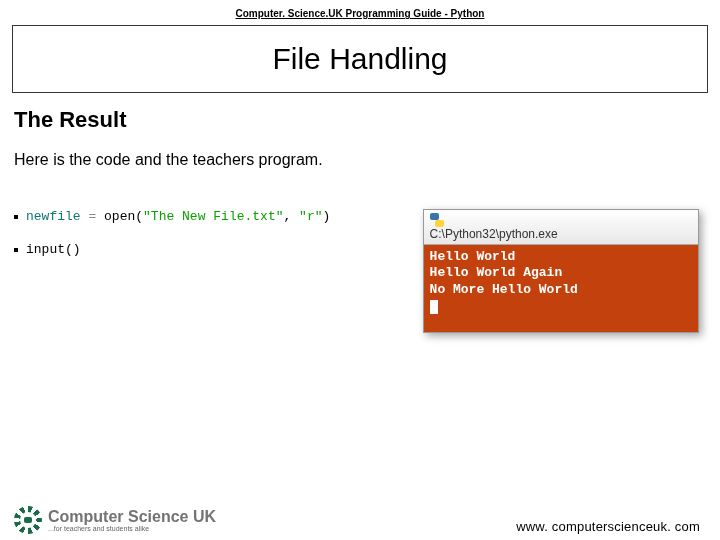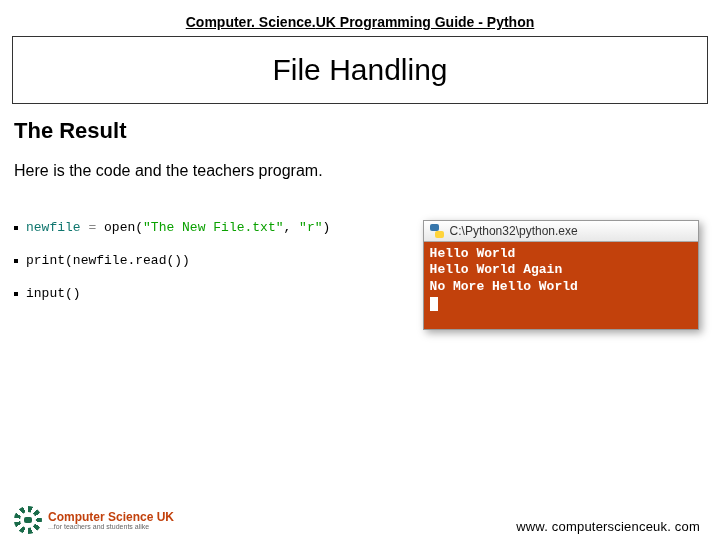--- a/index.html
+++ b/index.html
@@ -6,22 +6,22 @@
   body {
     width: 720px;
     height: 540px;
     background: #fff;
     font-family: Arial, Helvetica, sans-serif;
     position: relative;
     overflow: hidden;
   }
   .header-strip {
     text-align: center;
-    padding-top: 14px;
-    font-size: 14px;
+    padding-top: 8px;
+    font-size: 10px;
     font-weight: bold;
   }
   .header-strip .und { text-decoration: underline; }
   .title-box {
     margin: 6px 12px 0 12px;
     border: 1px solid #333;
     padding: 16px 0;
     text-align: center;
     font-size: 30px;
     font-family: Arial, sans-serif;
@@ -64,25 +64,25 @@
   .kw-plain { color: #000; }
   .console-col {
     flex: 0 0 40%;
     border: 1px solid #999;
     box-shadow: 3px 3px 8px rgba(0,0,0,0.35);
     background: #000;
   }
   .console-title {
     background: linear-gradient(#fff, #e8e8e8);
     display: flex;
-    gap: 6px;
     padding: 3px 6px;
     font-size: 12px;
     color: #333;
     border-bottom: 1px solid #aaa;
+    flex-direction: column;
   }
   .py-icon {
     width: 14px; height: 14px;
     display: inline-block;
     position: relative;
   }
   .py-icon::before, .py-icon::after {
     content: "";
     position: absolute;
     width: 9px; height: 7px;
@@ -137,21 +137,21 @@
   .logo-mark::before {
     content: "";
     position: absolute;
     left: 10px; top: 11px;
     width: 8px; height: 6px;
     background: #1a6b4a;
     border-radius: 2px;
     z-index: 1;
   }
   .logo-text { line-height: 1; }
-  .logo-name { font-size: 12px; color: #c2410c; font-weight: bold; }
+  .logo-name { font-size: 16px; color: #737373; font-weight: bold; }
   .logo-tag  { font-size: 7px; color: #666; }
   .site-url { font-size: 13px; letter-spacing: .2px; margin-left: 36px; }
 </style>
 </head>
 <body>
 
 <div class="header-strip">
   <span class="und">Computer. Science.</span><span class="und">UK</span><span class="und"> Programming Guide - Python</span>
 </div>
 
@@ -166,26 +166,20 @@
   <div class="code-col">
     <div class="code-line">
       <span class="bullet"></span>
       <span>
         <span class="kw-var">newfile </span><span class="kw-op">= </span><span class="kw-fn">open</span><span class="kw-plain">(</span><span class="kw-str">"The New File.txt"</span><span class="kw-plain">, </span><span class="kw-str">"r"</span><span class="kw-plain">)</span>
       </span>
     </div>
     <div class="code-line">
       <span class="bullet"></span>
       <span>
-        <span class="kw-fn">print</span><span class="kw-plain">(</span><span class="kw-plain">newfile.</span><span class="kw-fn">read</span><span class="kw-plain">(</span><span class="kw-plain">)</span><span class="kw-plain">)</span>
-      </span>
-    </div>
-    <div class="code-line">
-      <span class="bullet"></span>
-      <span>
         <span class="kw-fn">input</span><span class="kw-plain">(</span><span class="kw-plain">)</span>
       </span>
     </div>
   </div>
 
   <div class="console-col">
     <div class="console-title">
       <span class="py-icon"></span>
       <span>C:\Python32\python.exe</span>
     </div>

